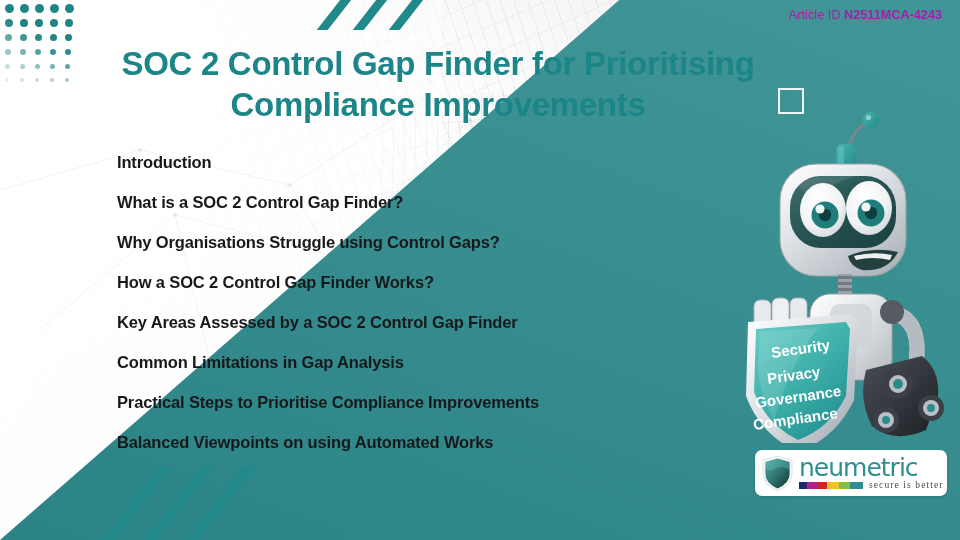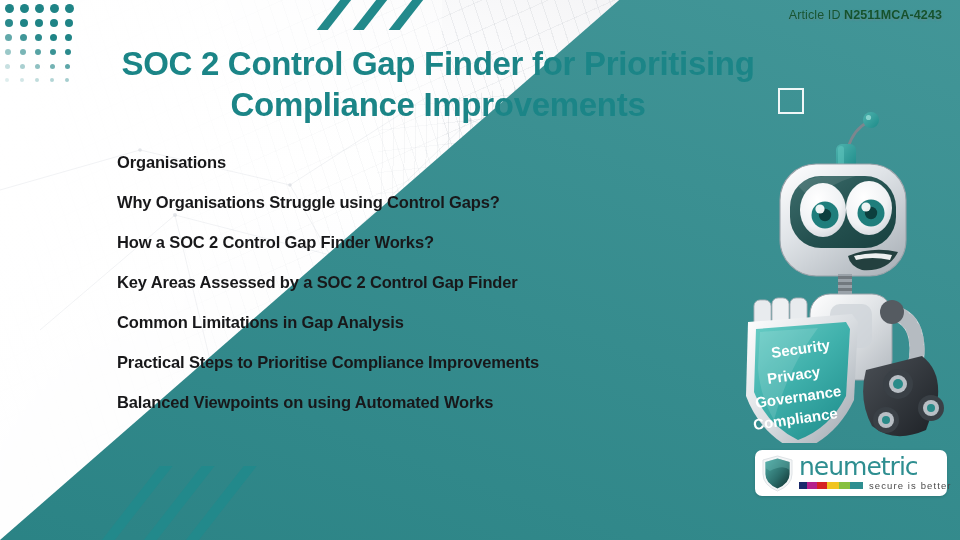--- a/index.html
+++ b/index.html
@@ -77,21 +77,21 @@
   .mini-square {
     position: absolute; left: 778px; top: 88px;
     width: 26px; height: 26px;
     border: 2px solid rgba(255,255,255,0.92);
   }
 
   
   .article-id {
     position: absolute; right: 18px; top: 8px;
     font-size: 12.5px;
-    color: #14532d;
+    color: #a21caf;
     letter-spacing: 0.1px;
     text-shadow: 0 1px 2px rgba(120,130,140,0.55);
     white-space: nowrap;
     z-index: 6;
   }
   .article-id .lbl { font-weight: 400; opacity: 0.95; }
   .article-id .val { font-weight: 700; }
 
   
   .title {
@@ -159,21 +159,21 @@
       #b4208c 13%, #b4208c 28%,
       #d62222 28%, #d62222 44%,
       #f0c420 44%, #f0c420 62%,
       #86c040 62%, #86c040 80%,
       #2e8e90 80%, #2e8e90 100%);
   }
   .logo-tag {
     font-size: 9.5px;
     color: #4a4a4a;
     letter-spacing: 1.1px;
-    font-family: Liberation Sans, sans-serif;
+    font-family: Liberation Serif, serif;
     white-space: nowrap;
   }
 </style>
 </head>
 <body>
 
 <div id="slide">
 
   <div class="bg-base"></div>
   <div class="bg-grid"></div>
@@ -253,21 +253,22 @@
   <div class="mini-square"></div>
 
   <div class="article-id">
     <span class="lbl">Article ID</span>
     <span class="val">N2511MCA-4243</span>
   </div>
 
   <h1 class="title">SOC 2 Control Gap Finder for Prioritising Compliance Improvements</h1>
 
   <div class="toc">
-    <div class="toc-item">Organisations</div>
+    <div class="toc-item">Introduction</div>
+    <div class="toc-item">What is a SOC 2 Control Gap Finder?</div>
     <div class="toc-item">Why Organisations Struggle using Control Gaps?</div>
     <div class="toc-item">How a SOC 2 Control Gap Finder Works?</div>
     <div class="toc-item">Key Areas Assessed by a SOC 2 Control Gap Finder</div>
     <div class="toc-item">Common Limitations in Gap Analysis</div>
     <div class="toc-item">Practical Steps to Prioritise Compliance Improvements</div>
     <div class="toc-item">Balanced Viewpoints on using Automated Works</div>
   </div>
 
   <svg class="robot" viewBox="0 0 234 335">
     <defs>

